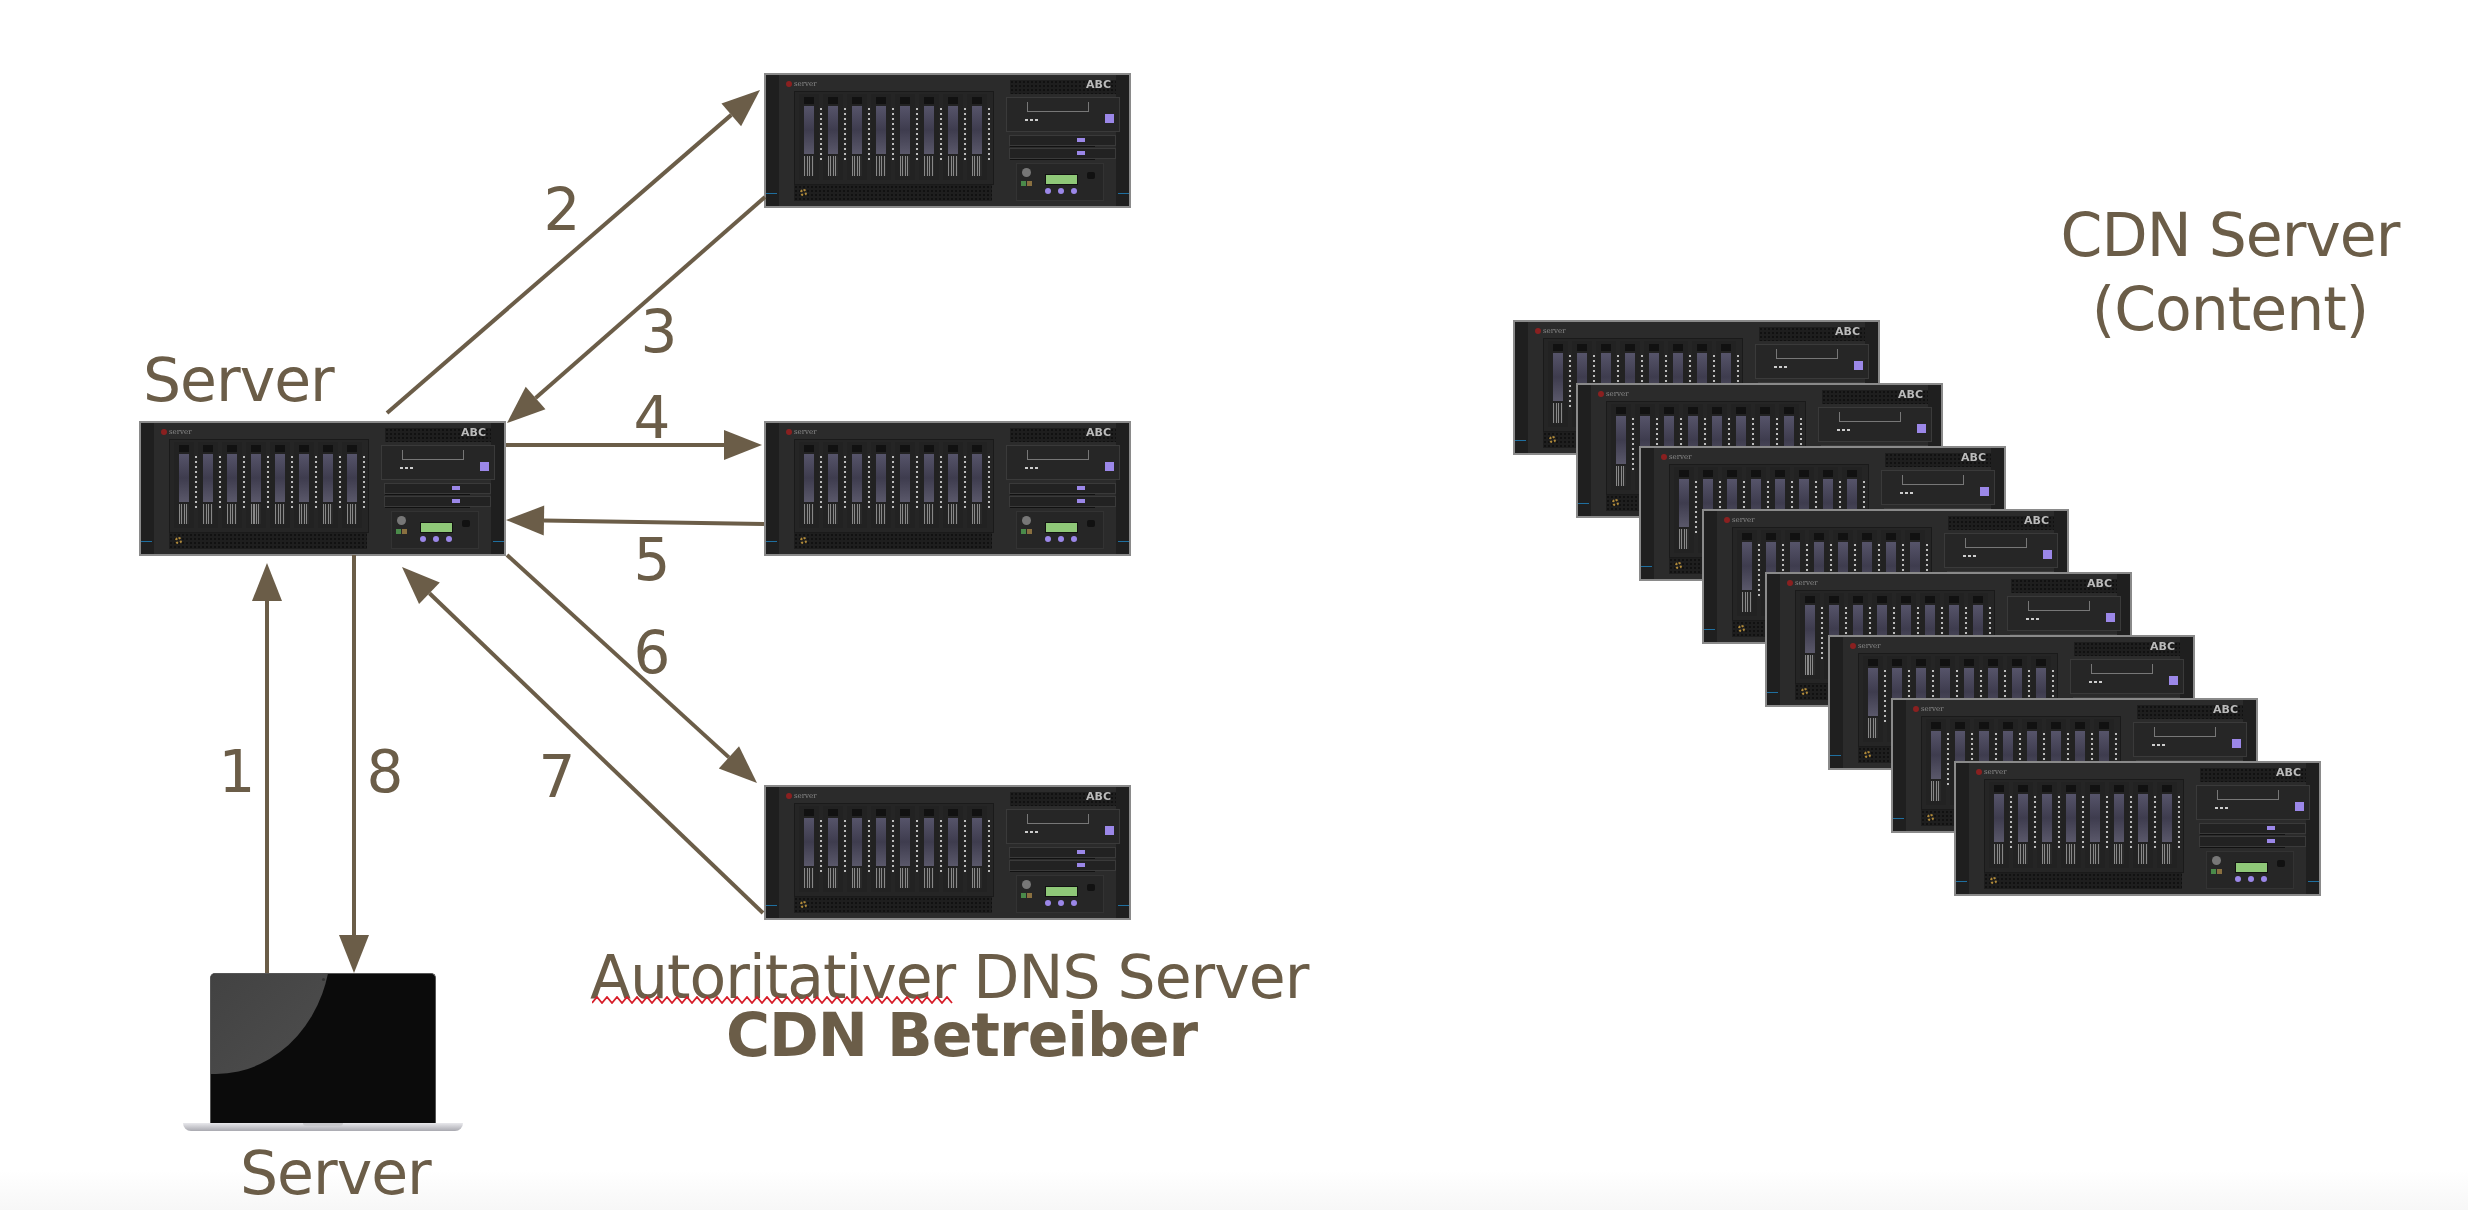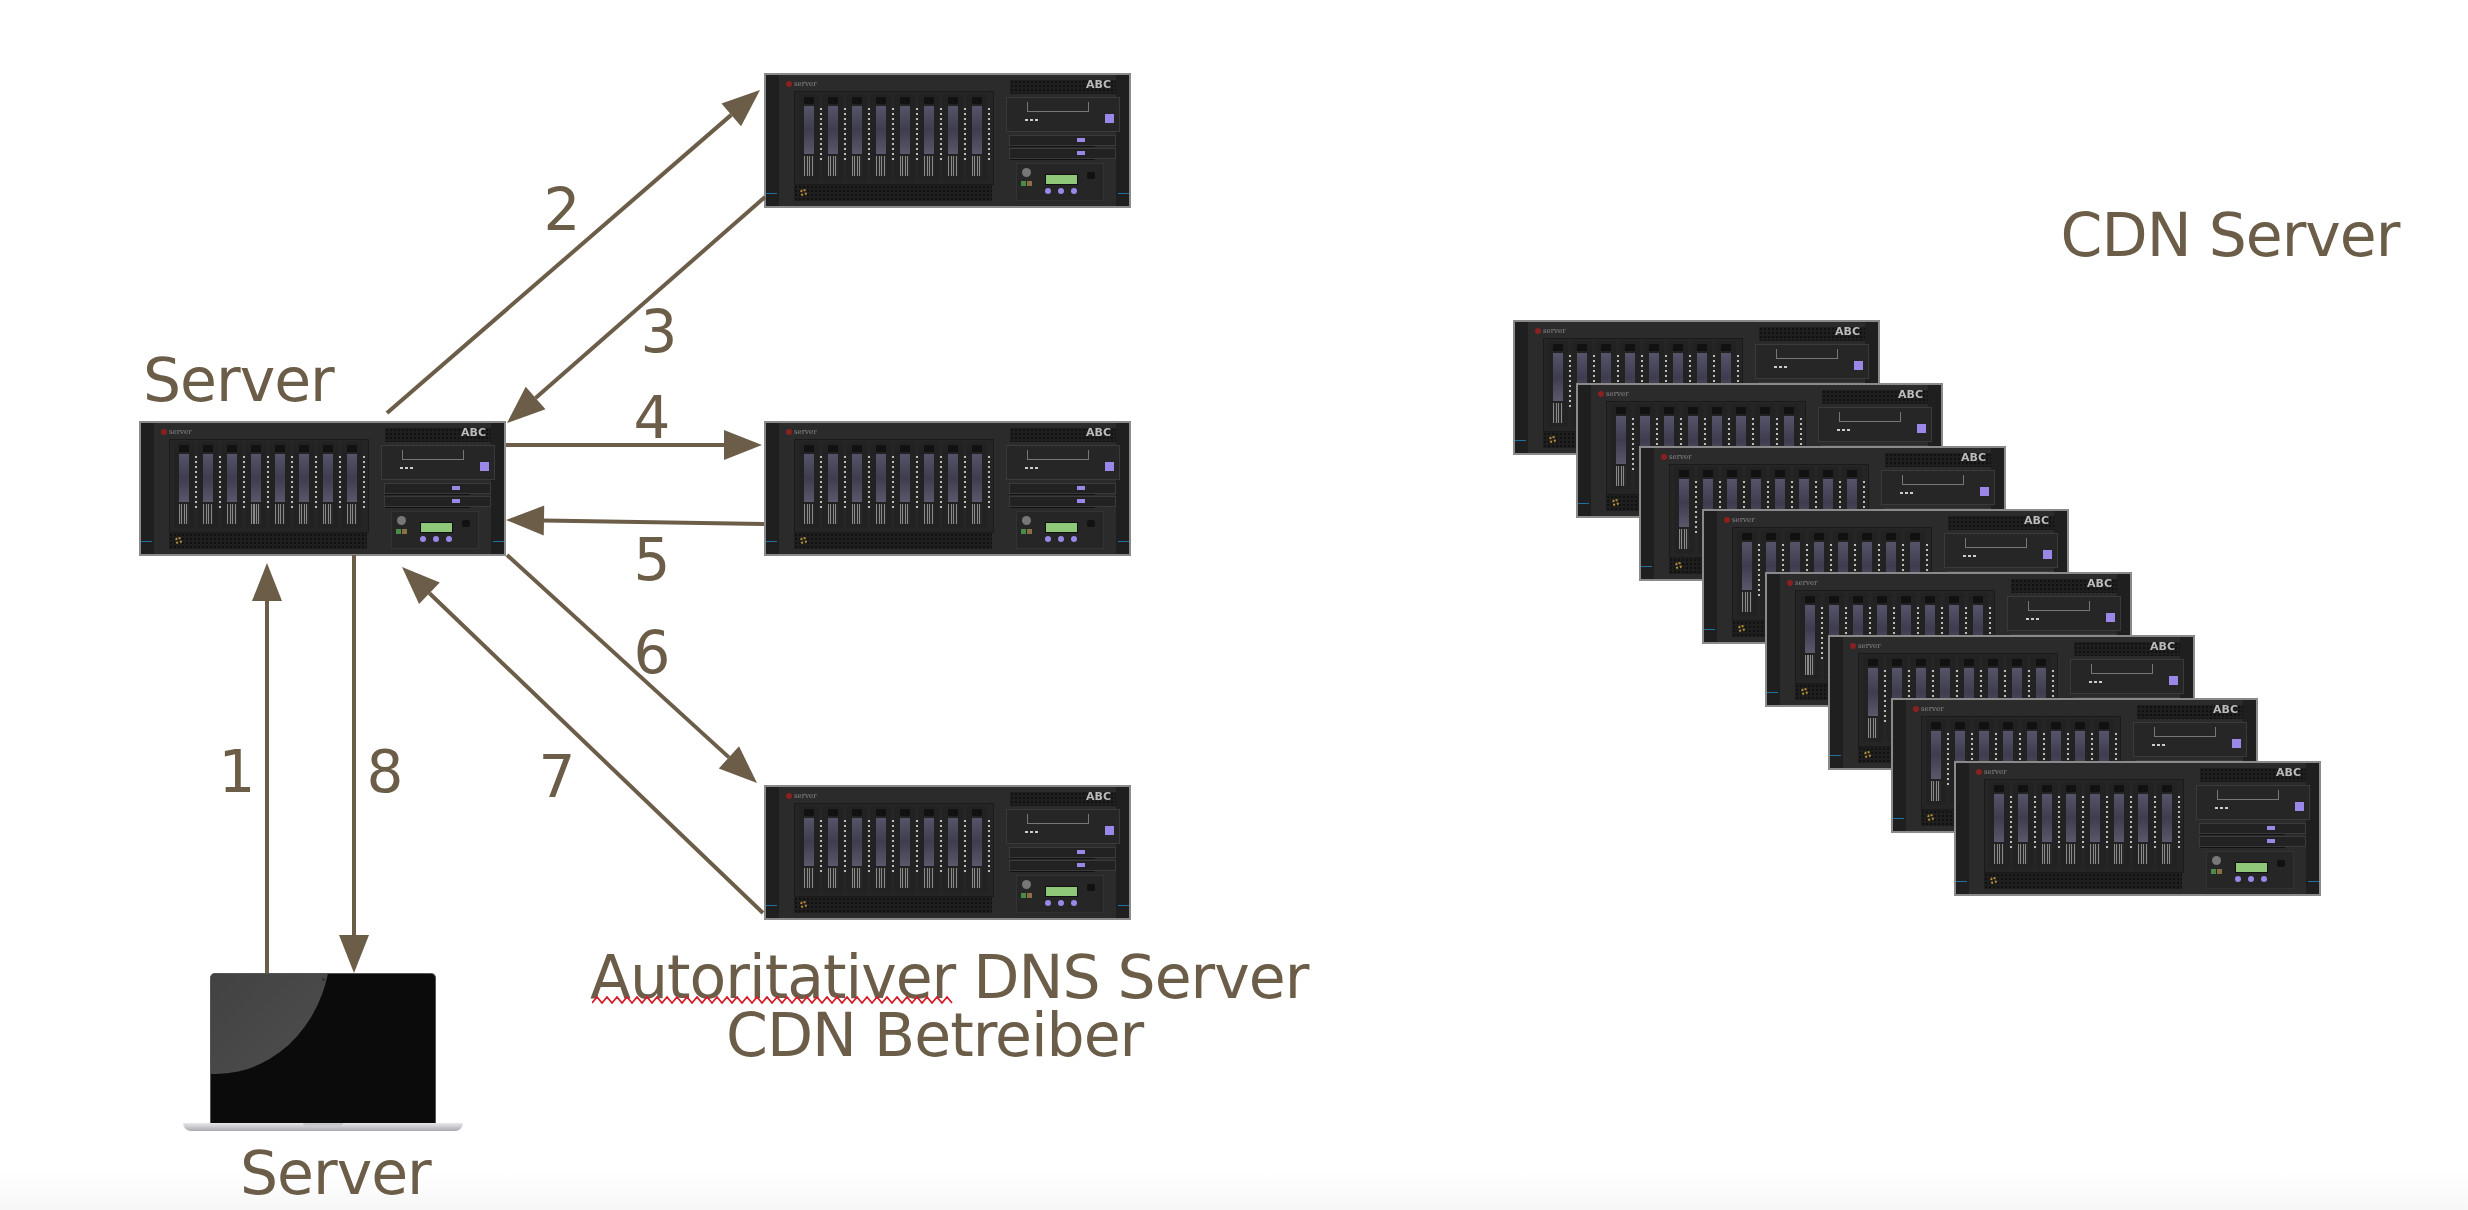--- a/index.html
+++ b/index.html
@@ -1,20 +1,20 @@
 <!DOCTYPE html>
 <html><head>
 <meta charset="utf-8">
 <style>
   html, body { margin: 0; padding: 0; background: #ffffff; }
   #stage { position: relative; width: 2468px; height: 1210px; overflow: hidden; background: #ffffff;
            font-family: "DejaVu Sans", "Liberation Sans", sans-serif; color: #6b5d48; }
   .lbl { position: absolute; white-space: nowrap; font-size: 60px; line-height: 1; color: #6b5d48; letter-spacing: -1px; }
   .num { position: absolute; font-size: 58px; line-height: 1; color: #6b5d48; transform: translate(-50%, -50%); }
-  .bold { font-weight: normal; }
+  .bold { font-weight: bold; }
   .center { text-align: center; }
   svg#arrows { position: absolute; left: 0; top: 0; }
   .server { position: absolute; width: 367px; height: 135px; box-sizing: border-box;
             background: #2b2b2b; border: 2px solid #8a8a8a; }
   .server .ear { position: absolute; top: 0; bottom: 0; width: 13px; background: #1f1f1f; }
   .server .ear.l { left: 0; } .server .ear.r { right: 0; }
   .server .ear .led { position: absolute; top: 118px; width: 11px; height: 1px; background: #1f6f9f; }
   .server .brand { position: absolute; left: 20px; top: 5px; font-size: 7px; color: #8a8a8a; font-family: "DejaVu Serif", serif; }
   .server .brand::before { content: ""; display: inline-block; width: 6px; height: 6px; border-radius: 50%; background: #8a2020; margin-right: 2px; vertical-align: middle; }
   .server .bays { position: absolute; left: 28px; top: 16px; width: 198px; height: 92px; background: #252525; border: 1px solid #1a1a1a; }
@@ -75,20 +75,21 @@
   </div>
   <svg class="squiggle" style="left:592px; top:996px;" width="362" height="8" viewBox="0 0 362 8">
     <polyline id="squig" fill="none" stroke="#d81e2a" stroke-width="1.8" points="0,7 5,1 10,7 15,1 20,7 25,1 30,7 35,1 40,7 45,1 50,7 55,1 60,7 65,1 70,7 75,1 80,7 85,1 90,7 95,1 100,7 105,1 110,7 115,1 120,7 125,1 130,7 135,1 140,7 145,1 150,7 155,1 160,7 165,1 170,7 175,1 180,7 185,1 190,7 195,1 200,7 205,1 210,7 215,1 220,7 225,1 230,7 235,1 240,7 245,1 250,7 255,1 260,7 265,1 270,7 275,1 280,7 285,1 290,7 295,1 300,7 305,1 310,7 315,1 320,7 325,1 330,7 335,1 340,7 345,1 350,7 355,1 360,7"></polyline>
   </svg>
 
   <div class="lbl bold" style="left:726px; top:1005px;">CDN Betreiber</div>
 
   <div class="lbl" style="left:240px; top:1143px;">Server</div>
 
   <div class="lbl center" style="left:1995px; width:470px; top:205px;">CDN Server</div>
+  <div class="lbl center" style="left:1995px; width:470px; top:279px;">(Content)</div>
 
   <div class="server" style="left:139px; top:421px;">
       <div class="ear l">
         <div class="led"></div>
       </div>
       <div class="ear r">
         <div class="led" style="right:0"></div>
       </div>
       <div class="brand">server</div>
       <div class="bays">

